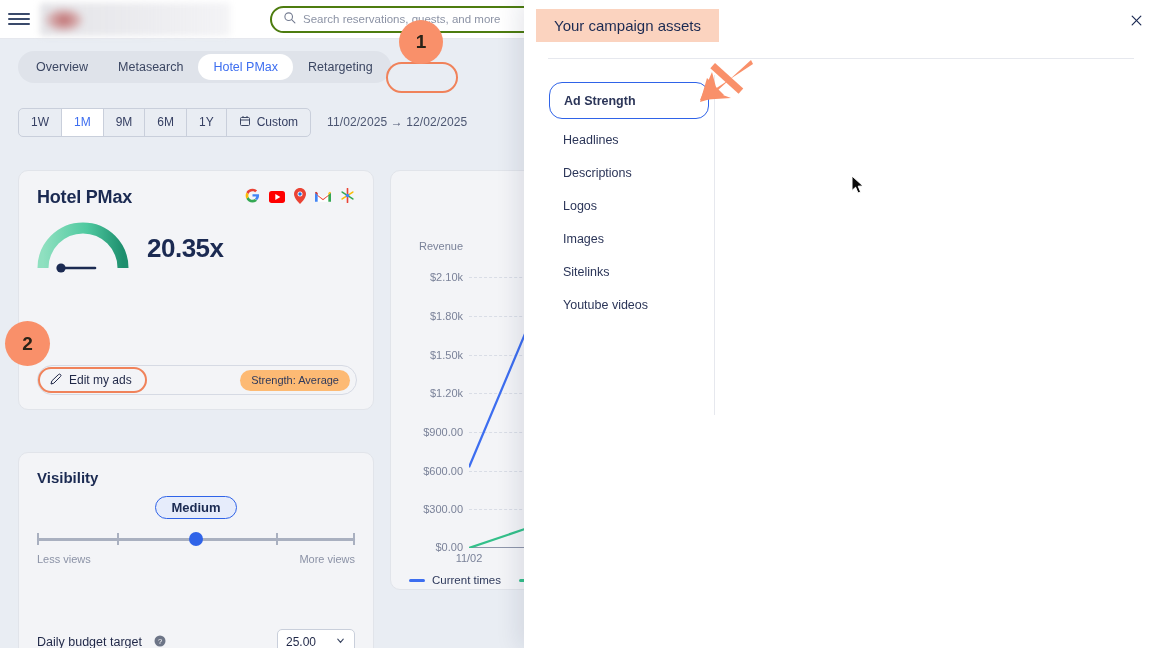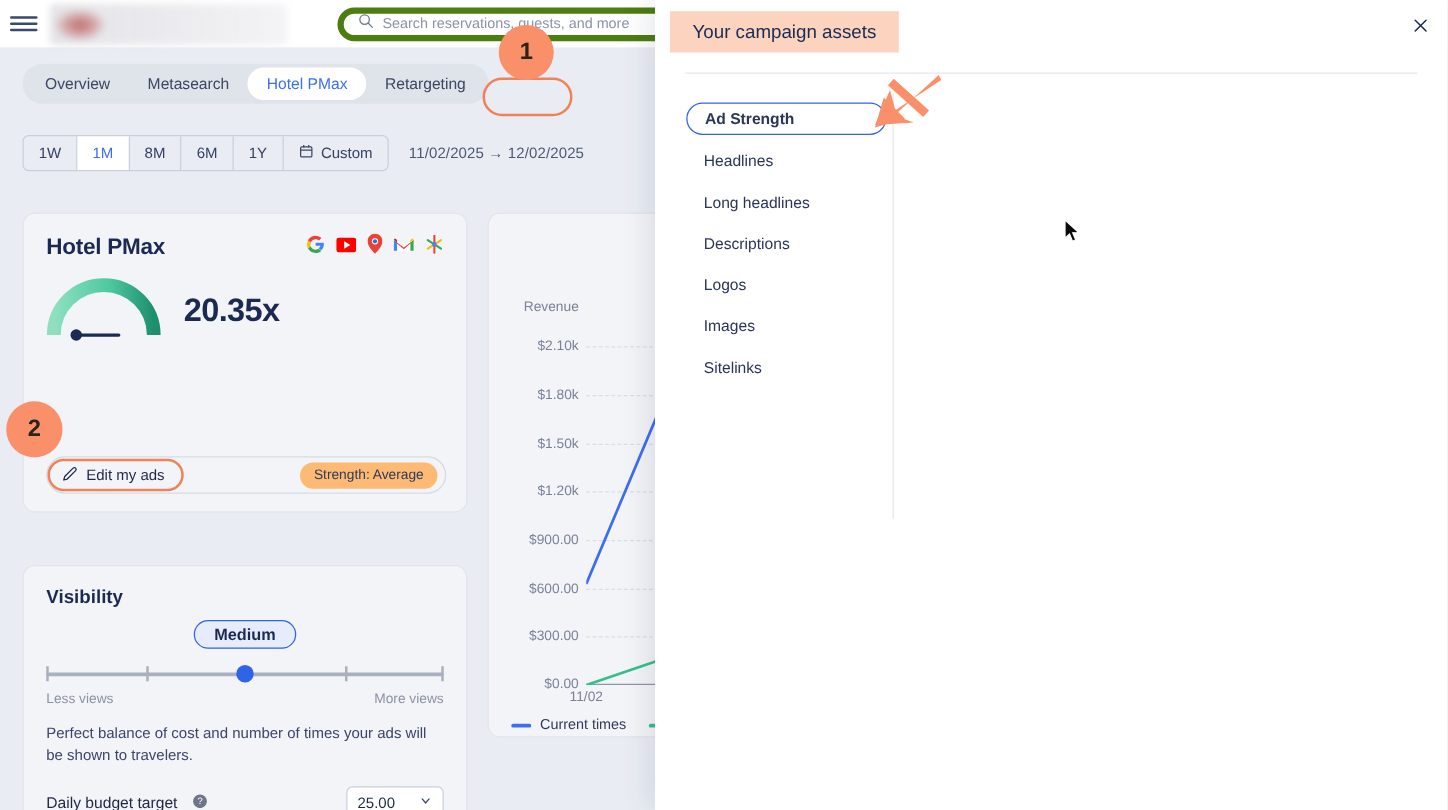--- a/index.html
+++ b/index.html
@@ -21,21 +21,21 @@
   .hamburger { margin-left: 8px; width: 22px; height: 20px; display:flex; flex-direction:column; justify-content:center; gap:3px; cursor:pointer; }
   .hamburger span { display:block; height:2px; background:#3a4a6b; border-radius:1px; }
   .logo-blur {
     margin-left: 10px; width: 190px; height: 33px; border-radius: 3px;
     background:
       radial-gradient(ellipse 26px 16px at 24px 17px, rgba(184,86,86,.85) 0%, rgba(200,120,120,.45) 55%, rgba(230,230,232,0) 80%),
       linear-gradient(90deg, rgba(226,226,230,.95) 0%, rgba(232,232,236,.9) 45%, rgba(240,240,243,.75) 100%);
     filter: blur(3px);
   }
   .searchbox {
-    margin-left: 40px; width: 420px; height: 27px; border:5px solid #4d7c0f;
+    margin-left: 40px; width: 420px; height: 27px; border:2px solid #4d7c0f;
     border-radius: 14px; display:flex; align-items:center; padding: 0 11px; gap:7px;
     background: #fff;
   }
   .searchbox .sicon { flex: none; }
   .searchbox .sph { font-size: 11.5px; color: #8c93a5; }
 
   
   .page-head {
     position: absolute; left: 0; top: 39px; width: 1158px; height: 56px;
     display: flex; align-items: center;
@@ -134,21 +134,21 @@
   }
   .modal-close { position:absolute; right: 10px; top: 8px; width:24px; height:24px; display:flex; align-items:center; justify-content:center; cursor:pointer; }
   .modal-divider { position:absolute; left: 24px; right: 24px; top: 58px; height:1px; background:#e6e8ee; }
   .modal-vdiv { position:absolute; left: 190px; top: 75px; width:1px; height: 340px; background:#e6e8ee; }
 
   .menu { position:absolute; left: 25px; top: 82px; width: 160px; }
   .menu-item {
     height: 24px; display:flex; align-items:center; padding-left: 14px;
     font-size: 12.5px; color:#2b3558; margin-bottom: 9px; cursor:pointer; border-radius: 13px;
   }
-  .menu-item.active { border: 1.5px solid #2f63e8; height: 26px; font-weight:700; }
+  .menu-item.active { border: 1.5px solid #2f63e8; height: 37px; font-weight:700; }
 
   .arrow-ann { position:absolute; left: 697px; top: 58px; width: 58px; height: 50px; pointer-events:none; }
 
   
   .badge {
     position:absolute; border-radius:50%; background:#f9906a; color:#2a2318;
     display:flex; align-items:center; justify-content:center; font-weight:700;
   }
   #badge1 { left: 399px; top: 20px; width: 44px; height: 44px; font-size: 19px; }
   #badge2 { left: 5px; top: 321px; width: 45px; height: 45px; font-size: 19px; }
@@ -188,21 +188,21 @@
       <div class="tab">Metasearch</div>
       <div class="tab active">Hotel PMax</div>
       <div class="tab">Retargeting</div>
     </div>
   </div>
 
   <div class="range-row">
     <div class="seg">
       <div class="seg-btn">1W</div>
       <div class="seg-btn active">1M</div>
-      <div class="seg-btn">8M</div>
+      <div class="seg-btn">9M</div>
       <div class="seg-btn">6M</div>
       <div class="seg-btn">1Y</div>
       <div class="seg-btn custom">
         <span>
           <svg width="12" height="12" viewBox="0 0 24 24" fill="none" stroke="#3c4763" stroke-width="2">
             <rect x="3" y="5" width="18" height="16" rx="2"></rect>
               <line x1="3" y1="10" x2="21" y2="10"></line>
             <line x1="8" y1="2" x2="8" y2="6"></line>
               <line x1="16" y1="2" x2="16" y2="6"></line>
           </svg>
@@ -303,21 +303,20 @@
       <div class="tick" style="left:0%"></div>
       <div class="tick" style="left:25%"></div>
       <div class="tick" style="left:75%"></div>
       <div class="tick" style="left:calc(100% - 2px)"></div>
       <div class="thumb" style="left:calc(50% - 7px)"></div>
     </div>
     <div class="slider-labels">
       <span>Less views</span>
       <span>More views</span>
     </div>
-    <div class="vis-desc">Perfect balance of cost and number of times your ads will be shown to travelers.</div>
     <div class="budget-row">
       <div class="budget-label">
         <span>Daily budget target</span>
         <span>
           <svg width="12" height="12" viewBox="0 0 24 24">
               <circle cx="12" cy="12" r="11" fill="#6d7587"></circle>
           <text x="12" y="17" font-size="15" font-family="Liberation Sans" fill="#fff" text-anchor="middle">?</text>
             </svg>
         </span>
       </div>
@@ -396,25 +395,25 @@
         <line x1="4" y1="4" x2="20" y2="20"></line>
           <line x1="20" y1="4" x2="4" y2="20"></line>
       </svg>
     </div>
     <div class="modal-divider"></div>
     <div class="modal-vdiv"></div>
 
     <div class="menu">
       <div class="menu-item active">Ad Strength</div>
       <div class="menu-item">Headlines</div>
-      <div class="menu-item">Long headlines</div>
       <div class="menu-item">Descriptions</div>
       <div class="menu-item">Logos</div>
       <div class="menu-item">Images</div>
       <div class="menu-item">Sitelinks</div>
+      <div class="menu-item">Youtube videos</div>
     </div>
 
   </div>
 
   <div class="tab-hl"></div>
   <div class="badge" id="badge1">1</div>
   <div class="badge" id="badge2">2</div>
 
   <div class="arrow-ann">
     <svg width="58" height="50" viewBox="0 0 58 50">

